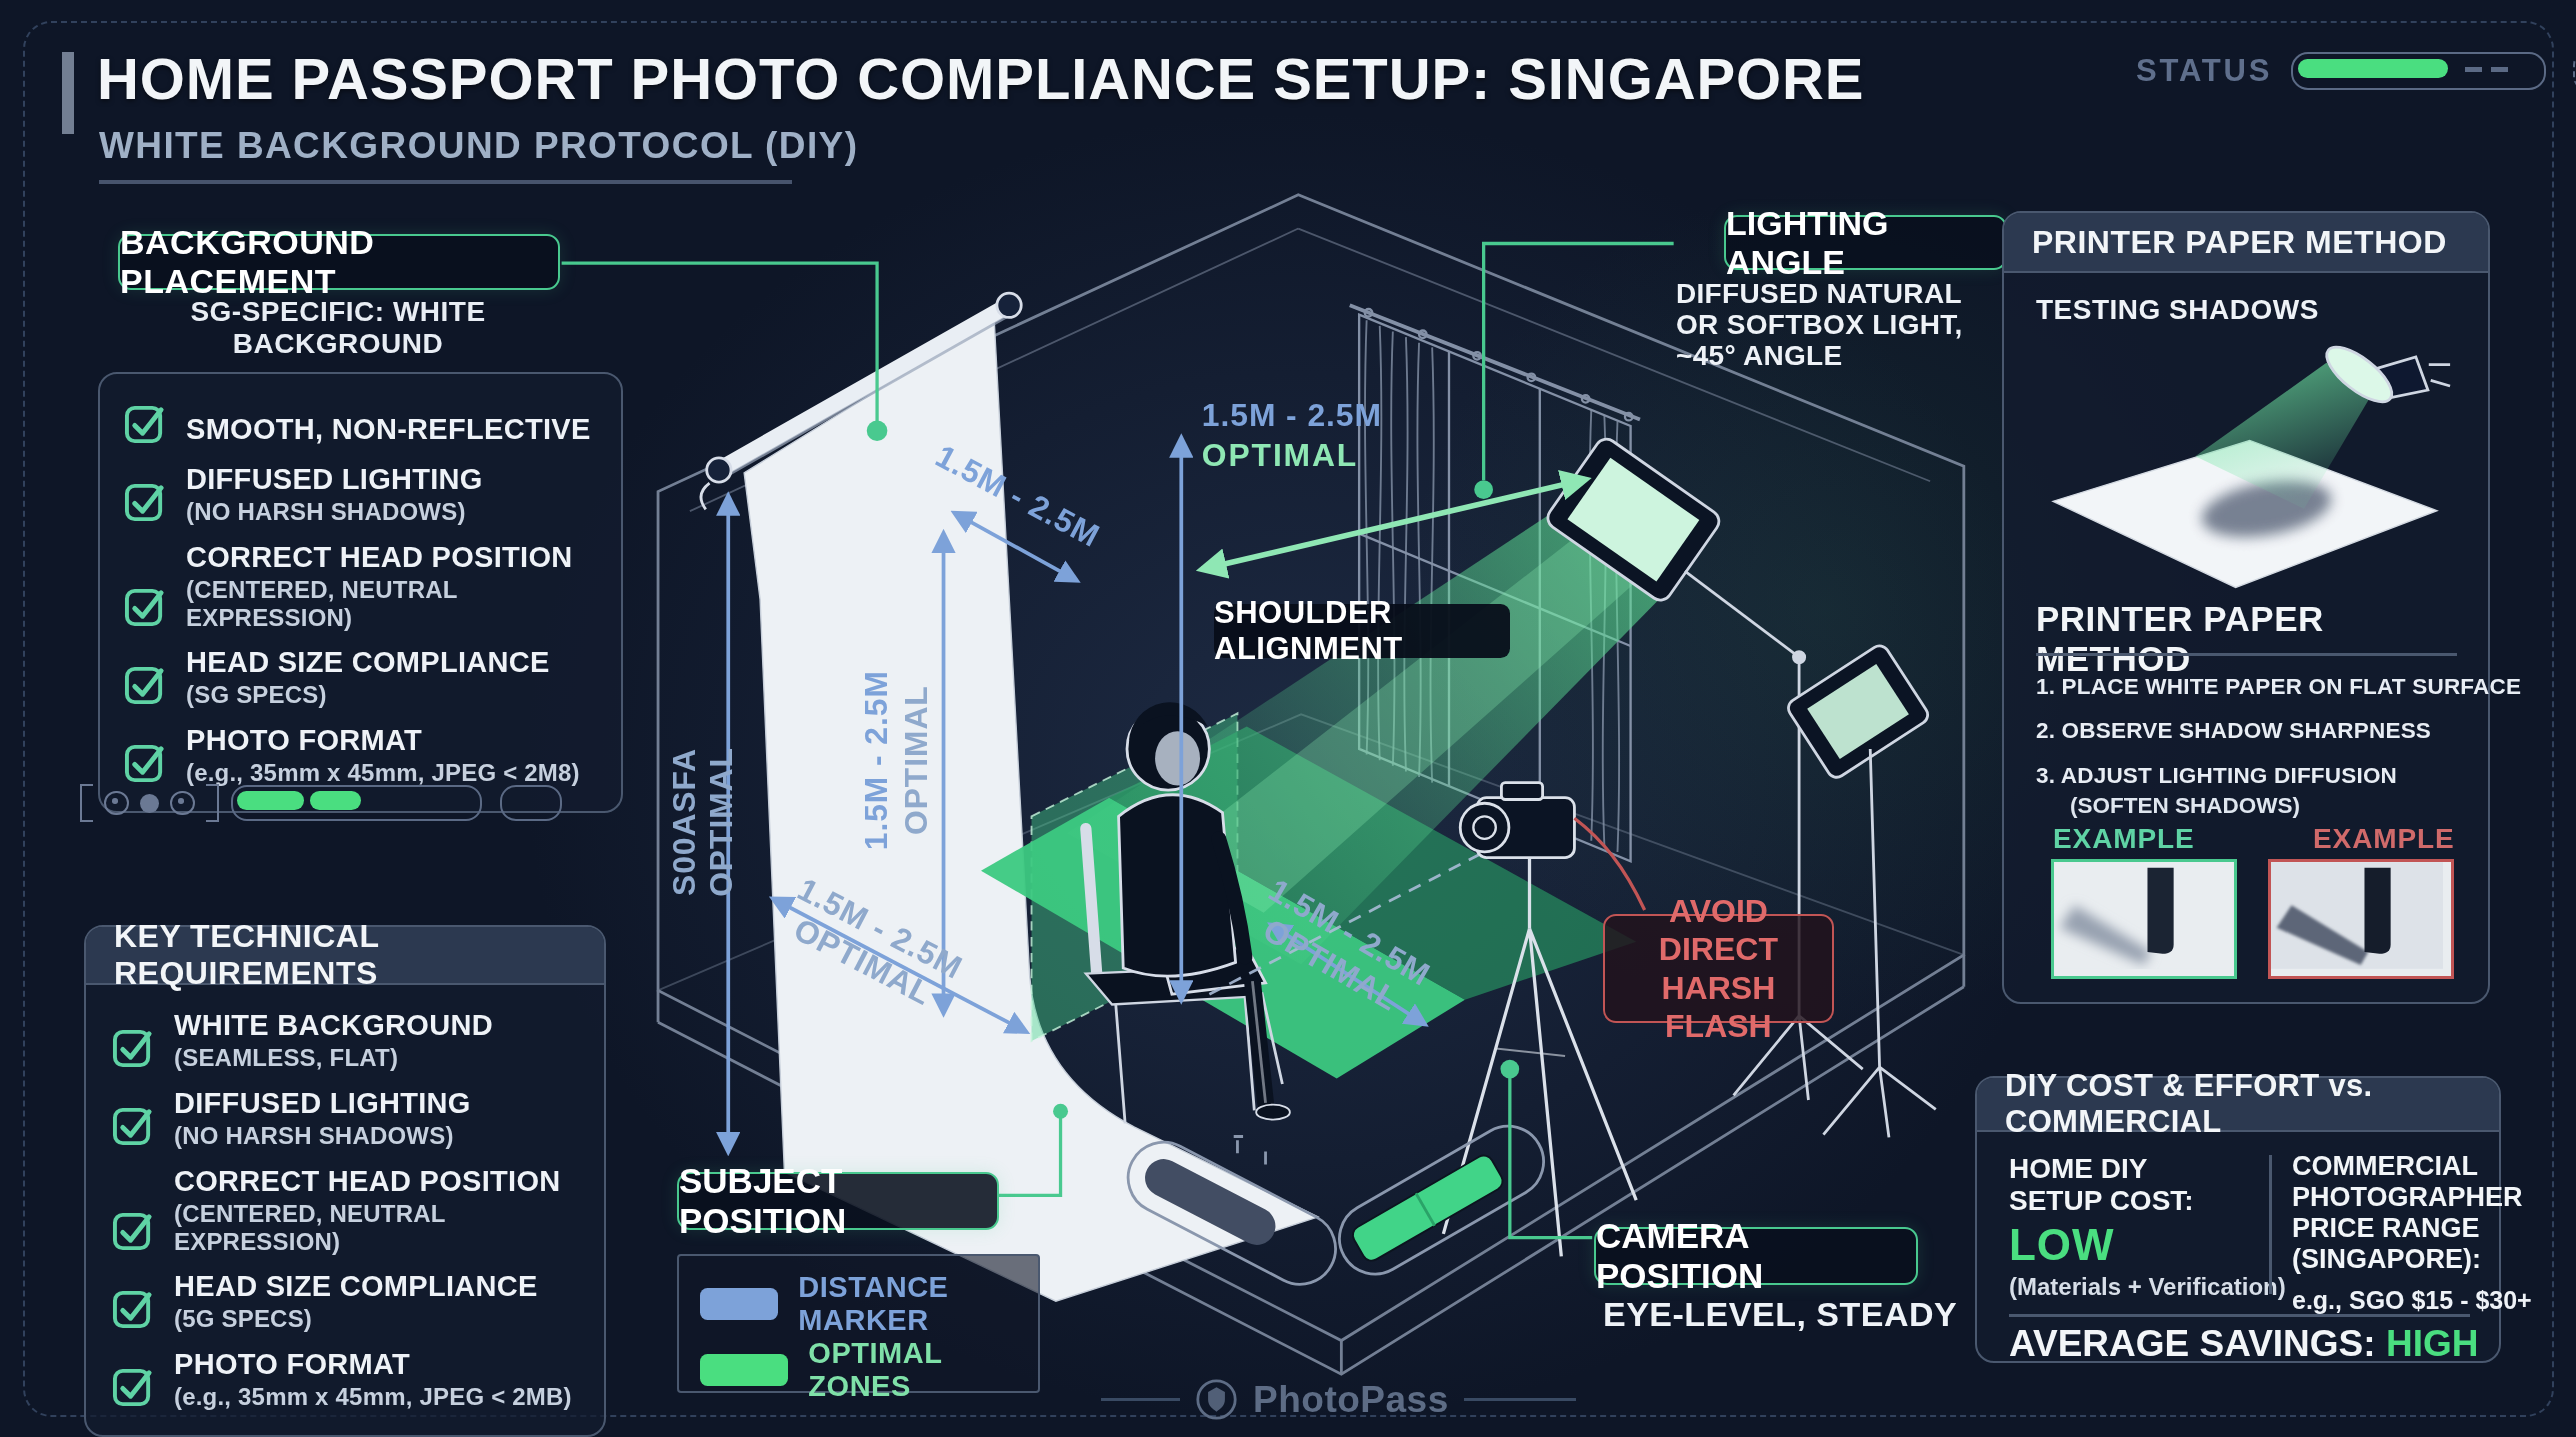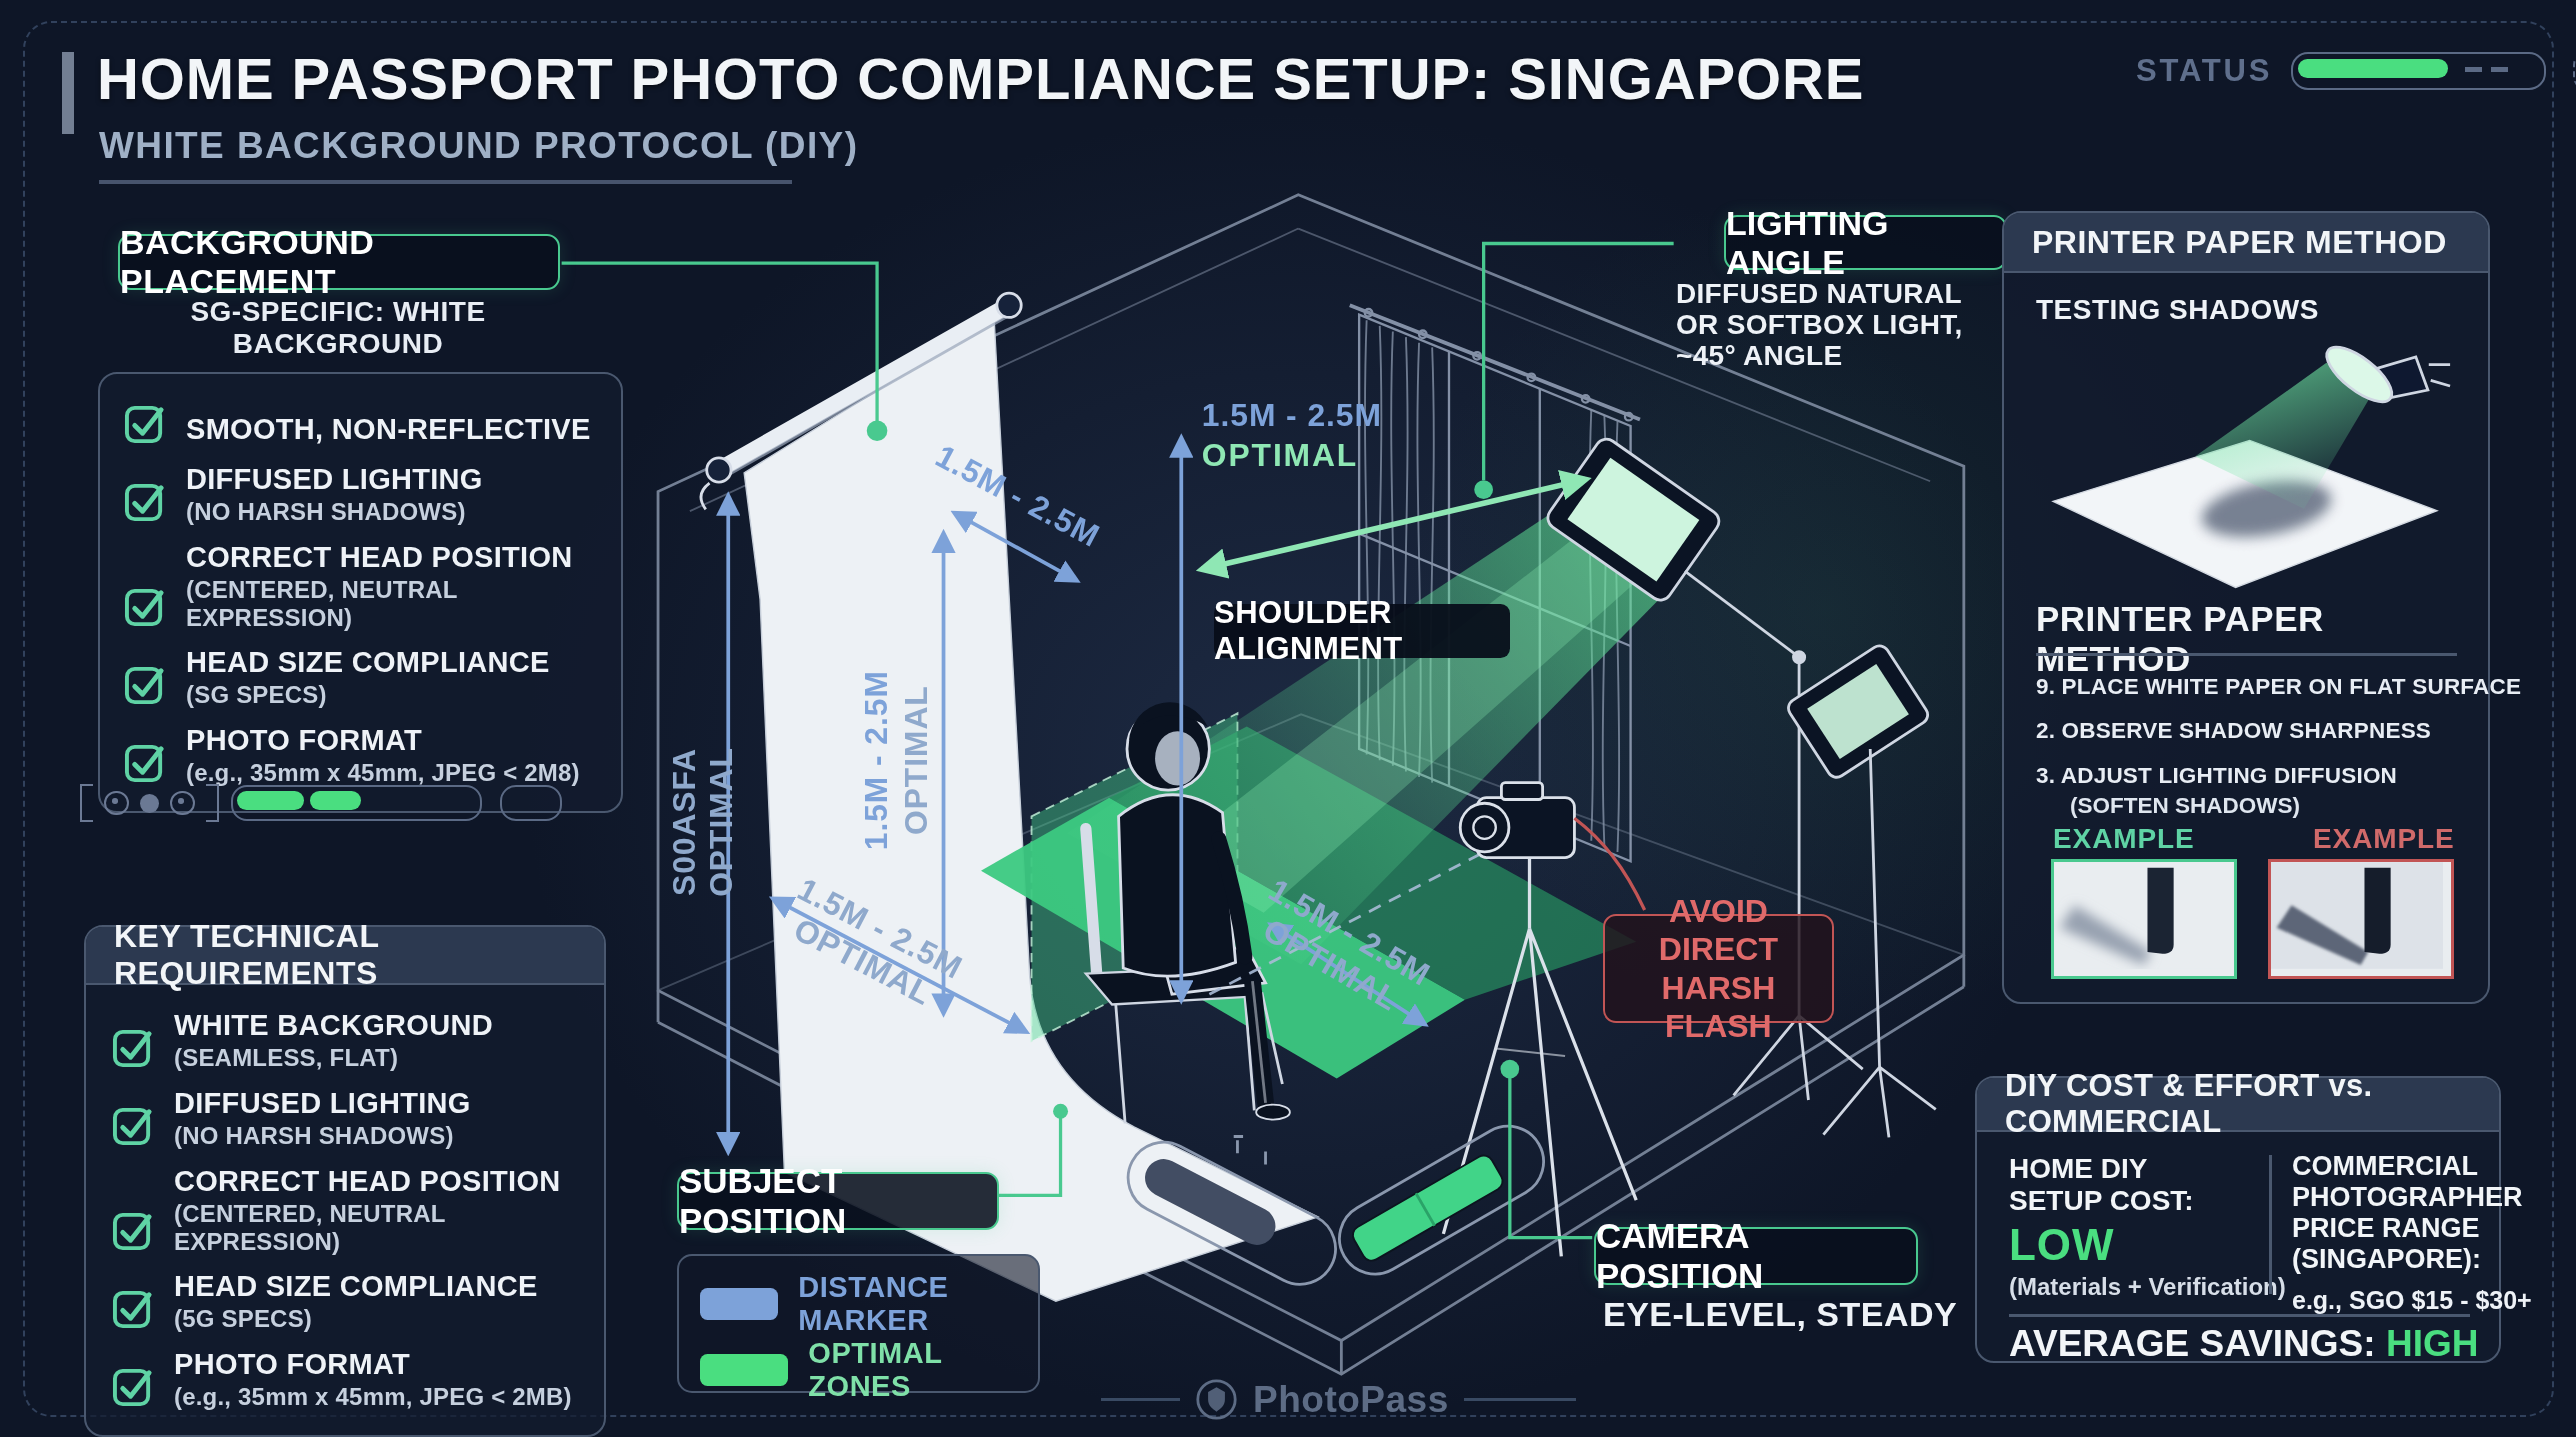--- a/index.html
+++ b/index.html
@@ -57,21 +57,21 @@
   .exframe-g{border:3.7px solid #49c98f;background:#e9edf0;}
   .exframe-r{border:3.7px solid #c25555;background:#e9edf0;}
   .divider{height:2.8px;background:#4a586f;}
   .vdivider{width:2.8px;background:#4a586f;}
   
   svg text{font-family:"Liberation Sans",sans-serif;font-weight:bold;}
   .dim{font-size:34px;fill:#7da2d9;letter-spacing:1px;}
   .dim-lt{font-size:34px;fill:#8fa9cc;letter-spacing:1px;}
   .dim-g{font-size:34px;fill:#8fe7b4;letter-spacing:2px;}
   
-  .legend{border:2.8px solid #4a586f;border-radius:15px;background:rgba(16,24,40,.6);}
+  .legend{border:2.8px solid #4a586f;border-radius:4px;background:rgba(16,24,40,.6);}
   .sw{width:103px;height:32px;border-radius:7.5px;}
   .leg-blue{font-size:29px;font-weight:bold;color:#7da2d9;letter-spacing:0.5px;}
   .leg-green{font-size:29px;font-weight:bold;color:#7fe0a8;letter-spacing:0.5px;}
   
   .footer{display:flex;align-items:center;gap:15px;}
   .fline{width:79px;height:2.8px;background:#394a63;}
   .brand{font-size:37px;font-weight:bold;color:#5d6c85;letter-spacing:0.5px;}
   .small-note{font-size:24px;font-weight:bold;color:#d7dee8;}
 </style>
 </head>
@@ -437,21 +437,21 @@
       <g transform="translate(352,58) rotate(38)">
         <path d="M14,-8 L44,-50 L76,-30 L42,10 Z" fill="#0e1830" stroke="#cfd6e2" stroke-width="3"></path>
         <ellipse cx="8" cy="2" rx="42" ry="17" fill="#dcf8e8" stroke="#cfd6e2" stroke-width="3"></ellipse>
         <path d="M60,-52 L78,-66 M72,-40 L92,-48" stroke="#cfd6e2" stroke-width="3" fill="none"></path>
       </g>
     </svg>
 
     <div class="abs" style="left:32px;top:386px;font-size:35px;font-weight:bold;color:#f2f5f8;letter-spacing:0.5px;">PRINTER PAPER METHOD</div>
     <div class="abs divider" style="left:32px;top:440px;width:421px;"></div>
 
-    <div class="abs steps" style="left:32px;top:461px;">9. PLACE WHITE PAPER ON FLAT SURFACE</div>
+    <div class="abs steps" style="left:32px;top:461px;">1. PLACE WHITE PAPER ON FLAT SURFACE</div>
     <div class="abs steps" style="left:32px;top:505px;">2. OBSERVE SHADOW SHARPNESS</div>
     <div class="abs steps" style="left:32px;top:550px;">3. ADJUST LIGHTING DIFFUSION</div>
     <div class="abs step-sub" style="left:32px;top:580px;">(SOFTEN SHADOWS)</div>
 
     <div class="abs exlab-g" style="left:49px;top:610px;">EXAMPLE</div>
     <div class="abs exlab-r" style="left:309px;top:610px;">EXAMPLE</div>
 
     <div class="abs exframe-g" style="left:47px;top:646px;width:180px;height:114px;">
       <svg width="172" height="107" viewBox="0 0 184 114">
         <defs>

